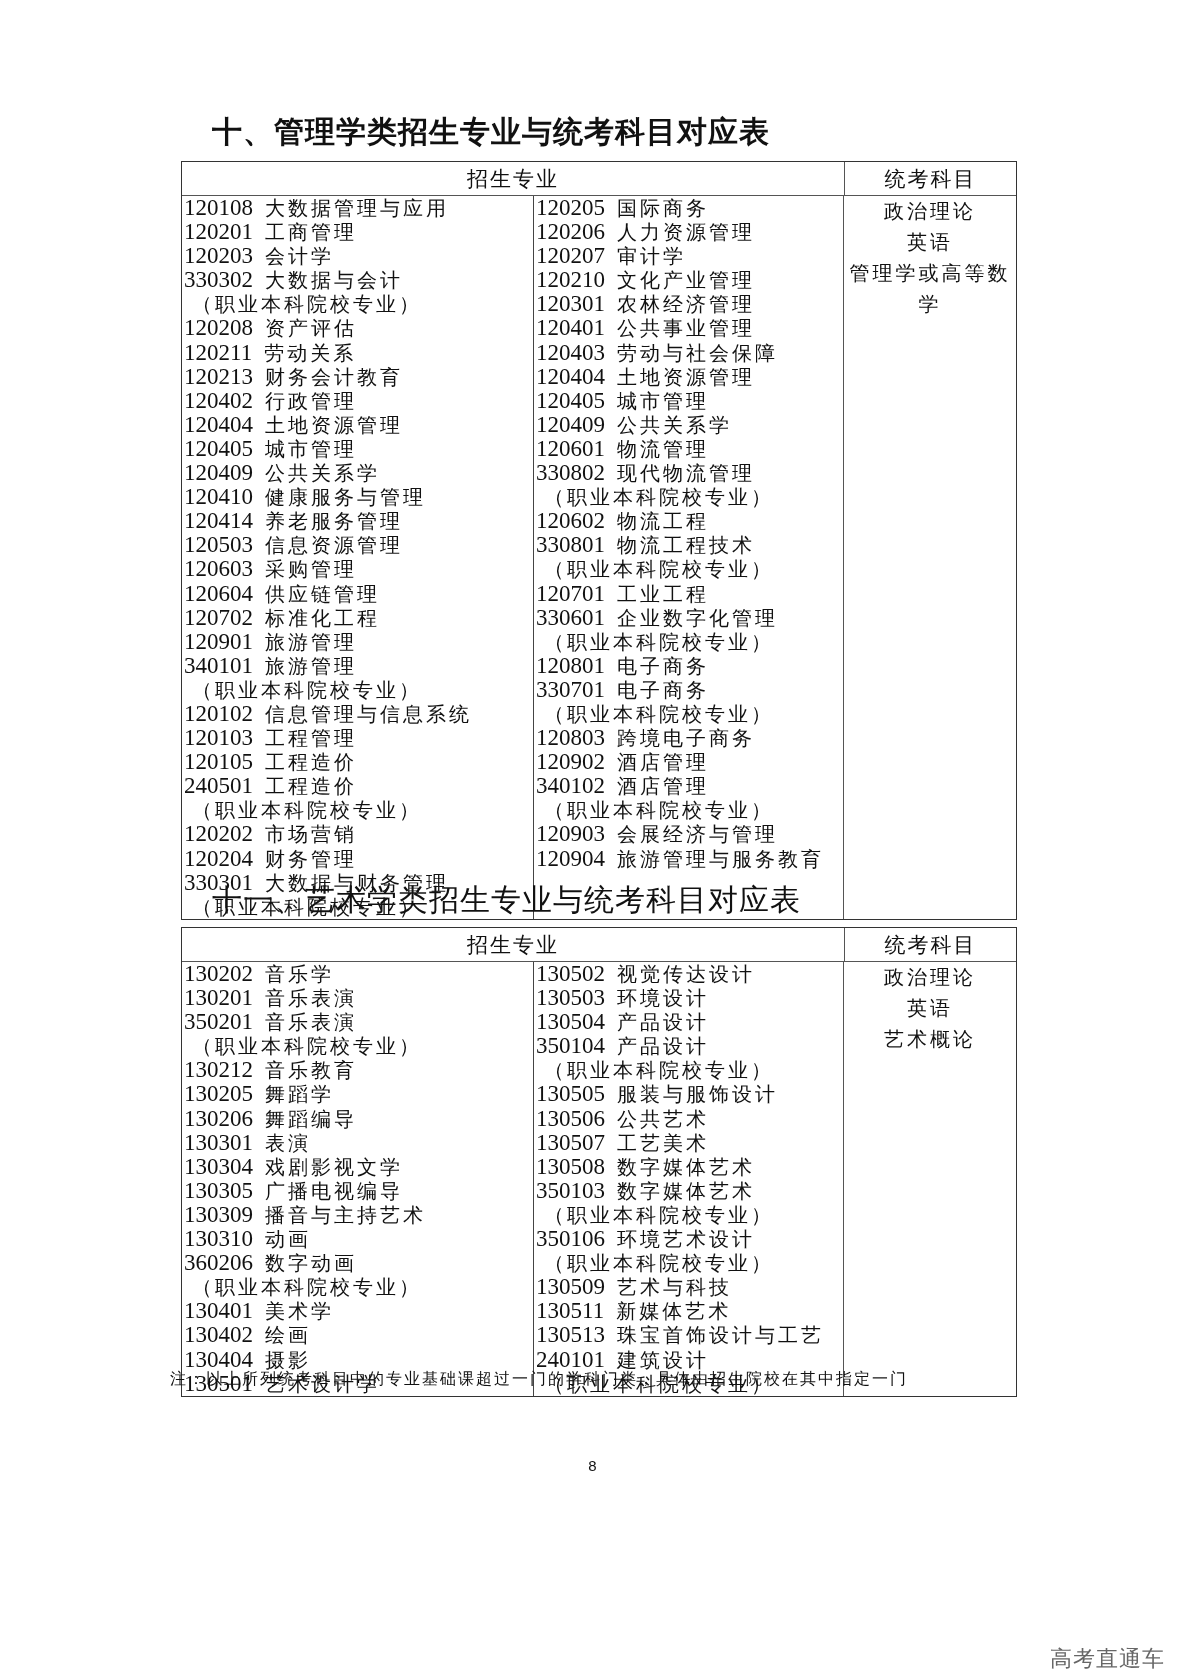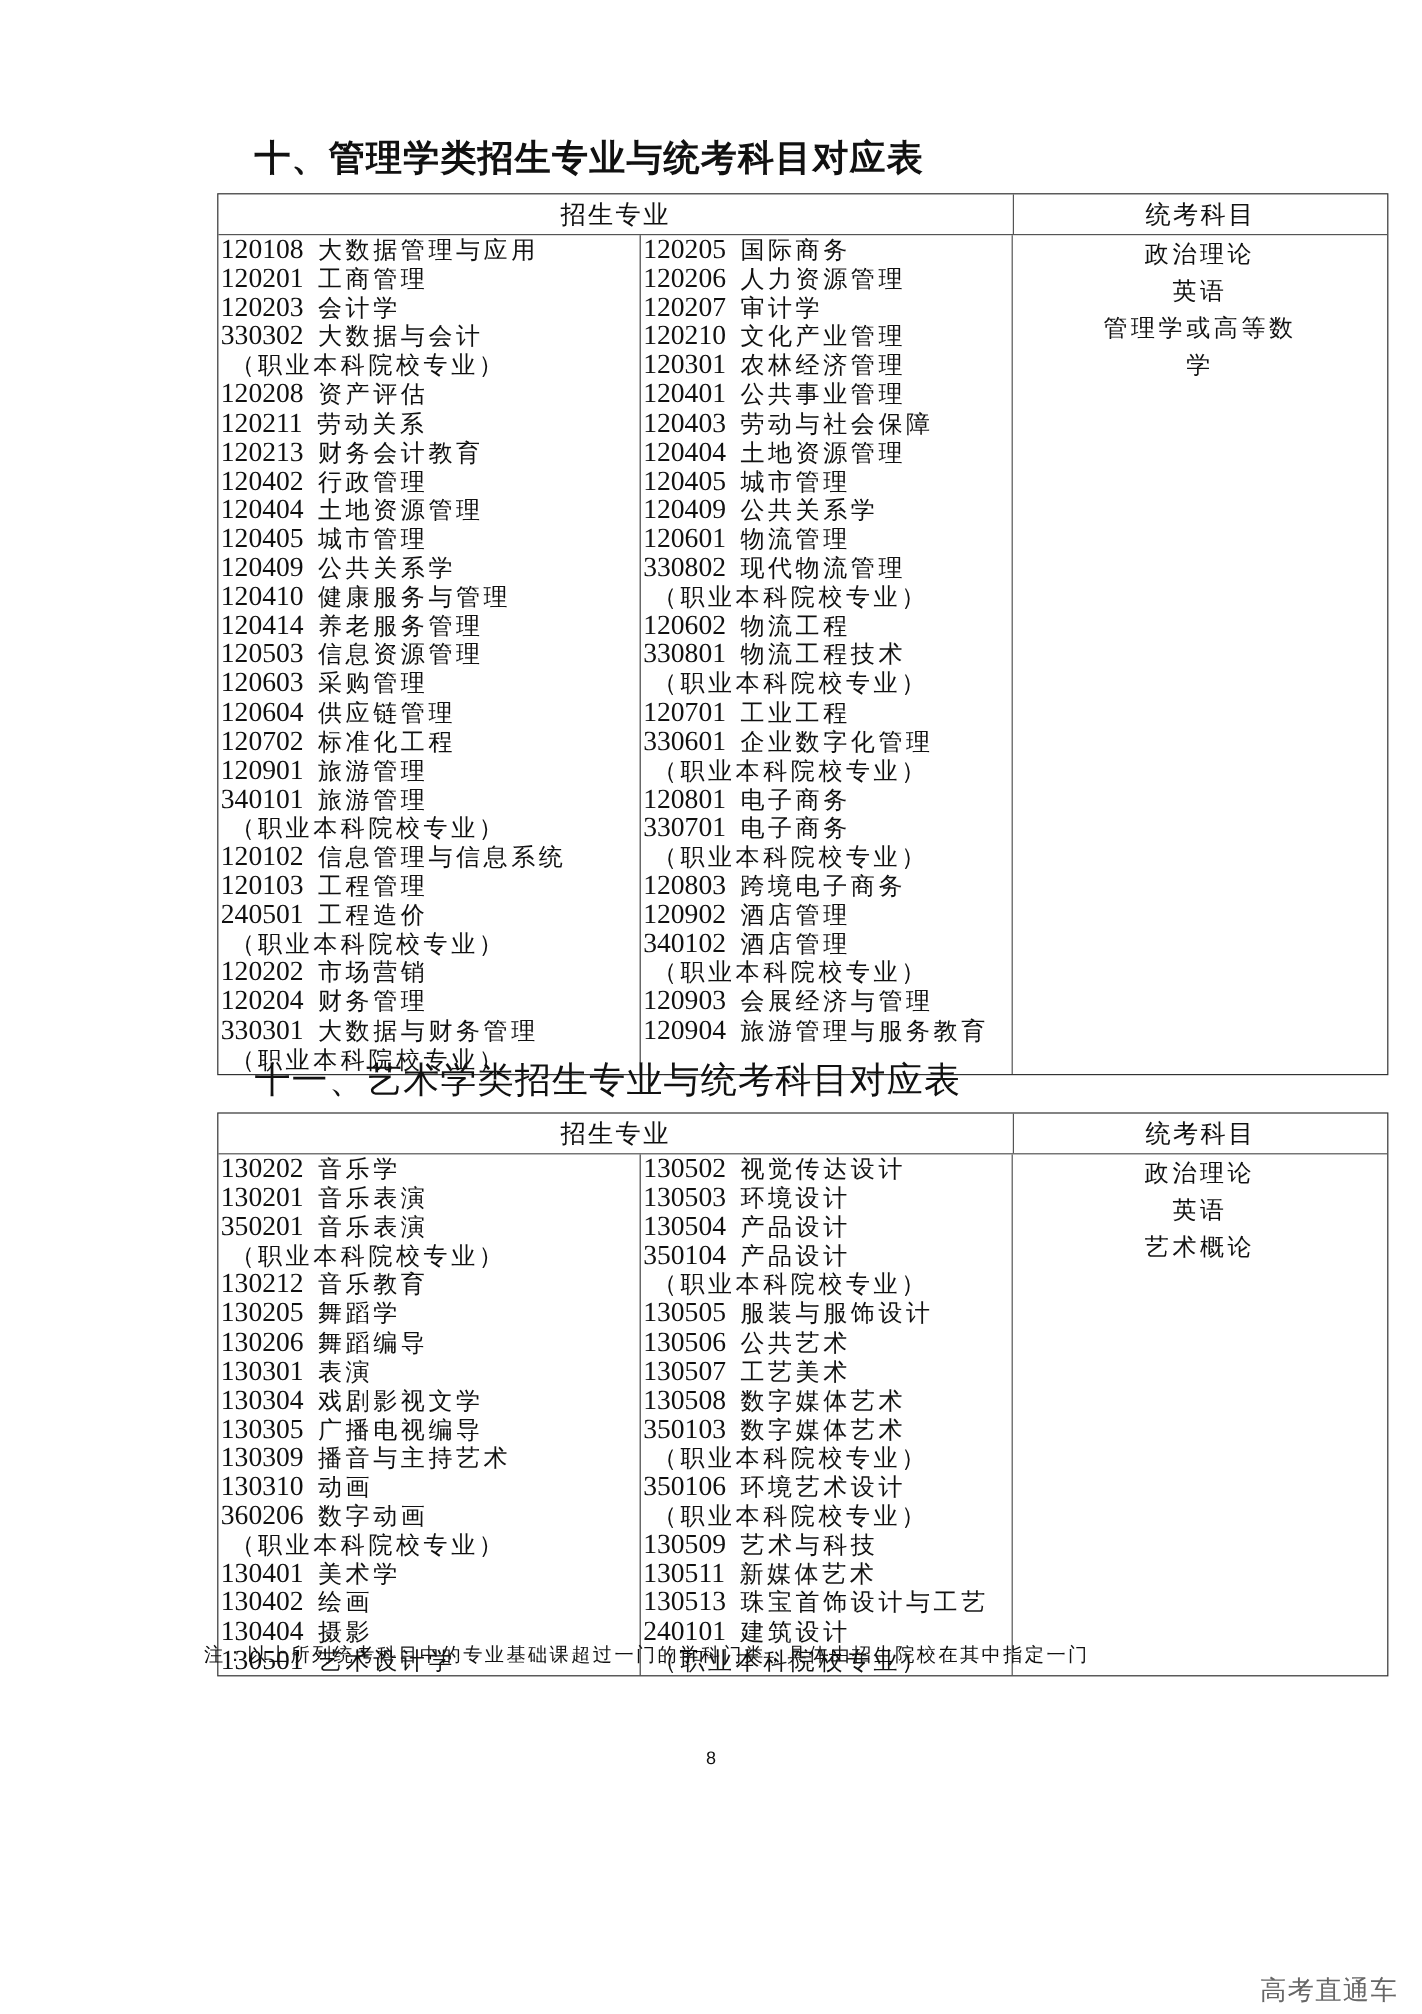--- a/index.html
+++ b/index.html
@@ -1,18 +1,18 @@
 <!DOCTYPE html>
 <html><head>
 <meta charset="utf-8">
 <style>
   html, body { margin:0; padding:0; background:#ffffff; }
   body { width:1185px; height:1678px; position:relative; font-family:"DejaVu Serif","Liberation Serif",serif; color:#111; overflow:hidden; }
   .title { position:absolute; font-family:"DejaVu Sans","Liberation Sans",sans-serif; font-size:30px; color:#111; letter-spacing:1px; white-space:nowrap; }
-  .tbl { position:absolute; left:181px; width:976px; border:1.5px solid #333; box-sizing:border-box; }
+  .tbl { position:absolute; left:181px; width:836px; border:1.5px solid #333; box-sizing:border-box; }
   .hdr { display:flex; height:33px; border-bottom:1.5px solid #555; }
   .hdr .h1 { width:662px; border-right:1.5px solid #555; display:flex; align-items:center; justify-content:center; font-size:21px; letter-spacing:2px; }
   .hdr .h2 { flex:1; display:flex; align-items:center; justify-content:center; font-size:21px; letter-spacing:2px; }
   .body { display:flex; }
   .col { box-sizing:border-box; padding-left:2px; }
   .colA { width:352px; border-right:1.5px solid #444; }
   .colB { width:310px; border-right:1.5px solid #555; }
   .colC { flex:1; display:flex; flex-direction:column; align-items:center; justify-content:flex-start; }
   .line { height:24.1px; line-height:24.1px; font-size:21px; white-space:nowrap; }
   .line .code { font-family:"Liberation Serif","DejaVu Serif",serif; font-size:23px; }
@@ -51,20 +51,21 @@
         <div class="line"><span class="code">120414</span><span class="name">养老服务管理</span></div>
         <div class="line"><span class="code">120503</span><span class="name">信息资源管理</span></div>
         <div class="line"><span class="code">120603</span><span class="name">采购管理</span></div>
         <div class="line"><span class="code">120604</span><span class="name">供应链管理</span></div>
         <div class="line"><span class="code">120702</span><span class="name">标准化工程</span></div>
         <div class="line"><span class="code">120901</span><span class="name">旅游管理</span></div>
         <div class="line"><span class="code">340101</span><span class="name">旅游管理</span></div>
         <div class="line sub">（职业本科院校专业）</div>
         <div class="line"><span class="code">120102</span><span class="name">信息管理与信息系统</span></div>
         <div class="line"><span class="code">120103</span><span class="name">工程管理</span></div>
+        <div class="line"><span class="code">120105</span><span class="name">工程造价</span></div>
         <div class="line"><span class="code">240501</span><span class="name">工程造价</span></div>
         <div class="line sub">（职业本科院校专业）</div>
         <div class="line"><span class="code">120202</span><span class="name">市场营销</span></div>
         <div class="line"><span class="code">120204</span><span class="name">财务管理</span></div>
         <div class="line"><span class="code">330301</span><span class="name">大数据与财务管理</span></div>
         <div class="line sub">（职业本科院校专业）</div>
       </div>
     <div class="col colB">
         <div class="line"><span class="code">120205</span><span class="name">国际商务</span></div>
         <div class="line"><span class="code">120206</span><span class="name">人力资源管理</span></div>

